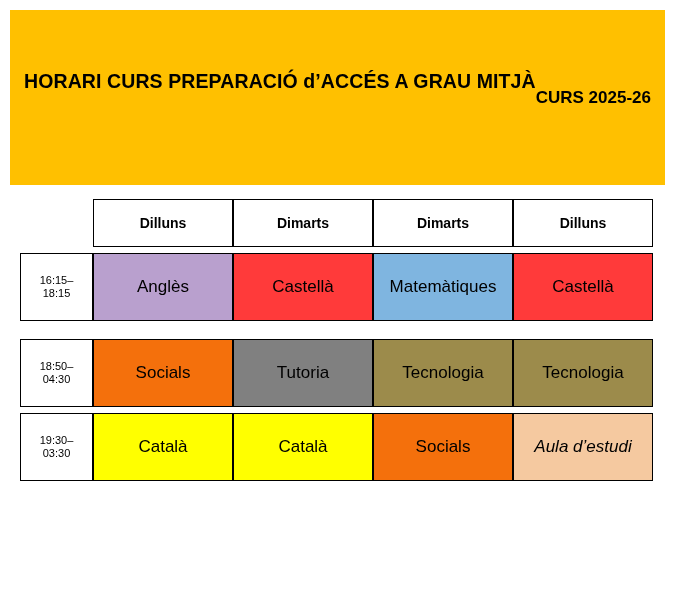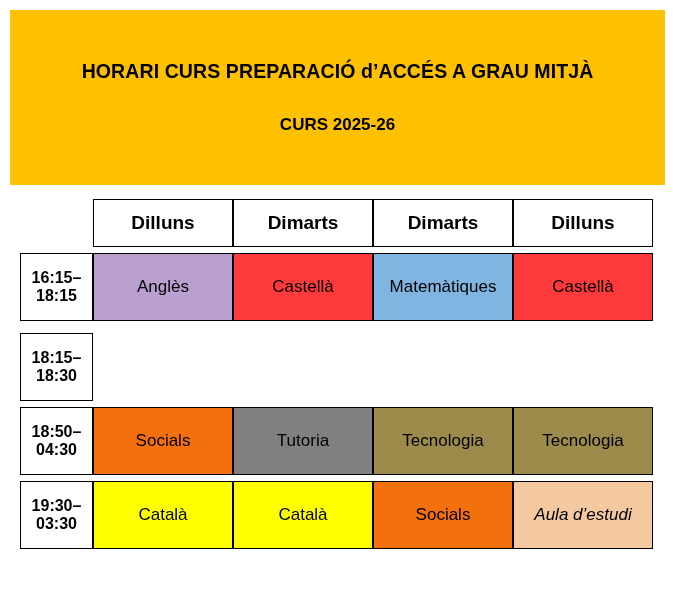--- a/index.html
+++ b/index.html
@@ -24,21 +24,21 @@
 
   
   .banner {
     position: absolute;
     left: 10px;
     top: 10px;
     width: 655px;
     height: 175px;
     background: #FFC000;
     display: flex;
-    flex-direction: column;
+    flex-direction: row;
     align-items: center;
     justify-content: center;
     box-sizing: border-box;
   }
   .banner-line1 {
     font-size: 19.5px;
     font-weight: bold;
     color: #000000;
     letter-spacing: 0.1px;
     margin-bottom: 32px;
@@ -87,29 +87,29 @@
   .spacer-cell {
     border: none;
     background: transparent;
   }
 
   
   .hdr-row td { height: 48px; }
   .day-head {
     height: 48px;
     font-weight: bold;
-    font-size: 19px;
+    font-size: 14px;
     background: #ffffff;
   }
 
   
   .time-cell {
     height: 68px;
-    font-weight: bold;
-    font-size: 16px;
+    font-weight: normal;
+    font-size: 11px;
     line-height: 1.15;
     background: #ffffff;
     flex-direction: column;
   }
   .time-cell span { display: block; }
 
   
   .subject-cell {
     height: 68px;
     font-size: 17px;
@@ -182,40 +182,20 @@
             <td>
               <div class="cell-box subject-cell" style="background: rgb(255, 58, 58);">Castellà</div>
             </td>
           </tr>
           <tr class="row-gap">
             <td colspan="5" style="height: 6px;"></td>
           </tr>
           <tr class="row-gap">
             <td colspan="5" style="height: 6px;"></td>
           </tr>
-          <tr>
-            <td>
-              <div class="cell-box time-cell">
-                <span>18:15–</span>
-                <span>18:30</span>
-              </div>
-            </td>
-            <td>
-              <div class="cell-box empty-cell"></div>
-            </td>
-            <td>
-              <div class="cell-box empty-cell"></div>
-            </td>
-            <td>
-              <div class="cell-box empty-cell"></div>
-            </td>
-            <td>
-              <div class="cell-box empty-cell"></div>
-            </td>
-          </tr>
           <tr class="row-gap">
             <td colspan="5" style="height: 6px;"></td>
           </tr>
           <tr>
             <td>
               <div class="cell-box time-cell">
                 <span>18:50–</span>
                 <span>04:30</span>
               </div>
             </td>

